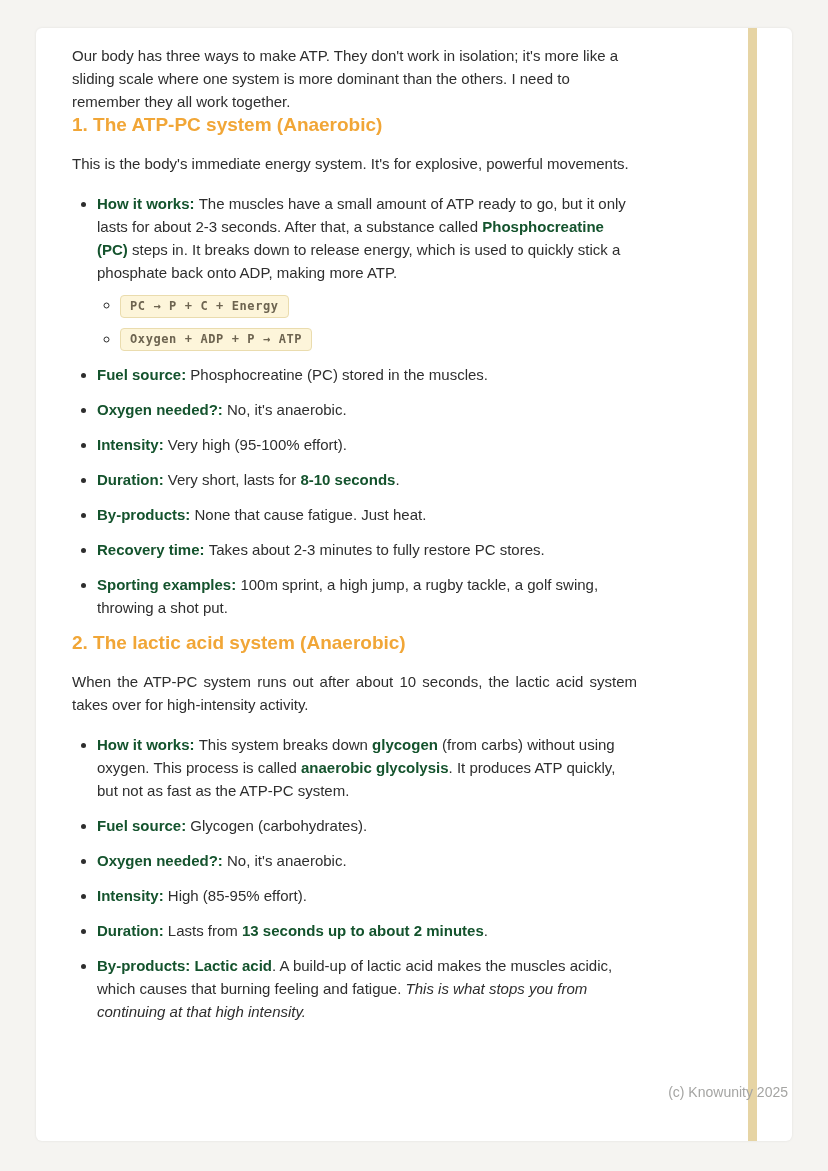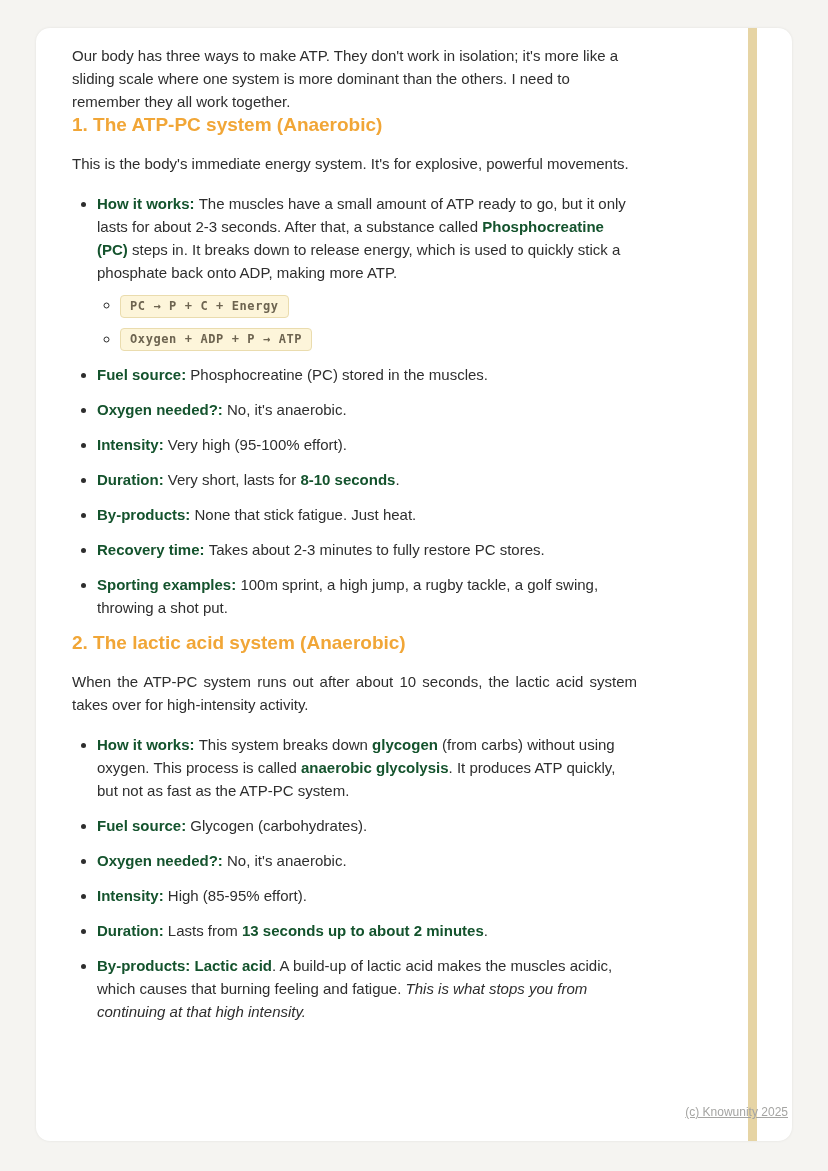--- a/index.html
+++ b/index.html
@@ -16,21 +16,21 @@
     --chipbg: #fdf5da;
     --chipborder: #eadcae;
     --chiptext: #6d6450;
   }
   .canvas { position: absolute; inset: 0; }
   .page {
     position: absolute;
     left: 36px; top: 28px;
     width: 756px; height: 1113px;
     background: #ffffff;
-    border-radius: 14px;
+    border-radius: 6px;
     box-shadow: 0 0 3px rgba(0,0,0,0.08);
   }
   .edge-strip {
     position: absolute;
     top: 0; bottom: 0; right: 35px;
     width: 9px;
     background: var(--strip);
     z-index: 1;
   }
   .content {
@@ -74,25 +74,24 @@
     font-family: "DejaVu Sans Mono", monospace;
     font-size: 12px;
     font-weight: 700;
     letter-spacing: 0.6px;
     color: var(--chiptext);
     line-height: 16px;
     vertical-align: middle;
   }
   .watermark {
     position: absolute;
-    right: 4px; bottom: 22px;
-    font-size: 12px;
+    right: 4px; bottom: 41px;
+    font-size: 14px;
     color: #a5a5a3;
     z-index: 2;
-    text-decoration: underline;
   }
 </style>
 </head>
 <body>
 
 <div class="canvas">
   <div class="page">
     <div class="edge-strip"></div>
     <div class="content">
       <p class="intro">Our body has three ways to make ATP. They don't work in isolation; it's more like a sliding scale where one system is more dominant than the others. I need to remember they all work together.</p>
@@ -101,21 +100,21 @@
           <p class="section-paragraph">This is the body's immediate energy system. It's for explosive, powerful movements.</p>
           <ul class="bullet-list">
             <li class="bullet-item"><span class="b">How it works: </span><span>The muscles have a small amount of ATP ready to go, but it only lasts for about 2-3 seconds. After that, a substance called </span><span class="b">Phosphocreatine (PC)</span><span> steps in. It breaks down to release energy, which is used to quickly stick a phosphate back onto ADP, making more ATP.</span><ul class="sub-list">
                 <li class="sub-item"><code class="chip">PC → P + C + Energy</code></li>
                 <li class="sub-item"><code class="chip">Oxygen + ADP + P → ATP</code></li>
               </ul></li>
             <li class="bullet-item"><span class="b">Fuel source: </span><span>Phosphocreatine (PC) stored in the muscles.</span></li>
             <li class="bullet-item"><span class="b">Oxygen needed?: </span><span>No, it's anaerobic.</span></li>
             <li class="bullet-item"><span class="b">Intensity: </span><span>Very high (95-100% effort).</span></li>
             <li class="bullet-item"><span class="b">Duration: </span><span>Very short, lasts for </span><span class="b">8-10 seconds</span><span>.</span></li>
-            <li class="bullet-item"><span class="b">By-products: </span><span>None that stick fatigue. Just heat.</span></li>
+            <li class="bullet-item"><span class="b">By-products: </span><span>None that cause fatigue. Just heat.</span></li>
             <li class="bullet-item"><span class="b">Recovery time: </span><span>Takes about 2-3 minutes to fully restore PC stores.</span></li>
             <li class="bullet-item"><span class="b">Sporting examples: </span><span>100m sprint, a high jump, a rugby tackle, a golf swing, throwing a shot put.</span></li>
           </ul>
           <h2 class="section-heading">2. The lactic acid system (Anaerobic)</h2>
           <p class="section-paragraph">When the ATP-PC system runs out after about 10 seconds, the lactic acid system takes over for high-intensity activity.</p>
           <ul class="bullet-list">
             <li class="bullet-item"><span class="b">How it works: </span><span>This system breaks down </span><span class="b">glycogen</span><span> (from carbs) without using oxygen. This process is called </span><span class="b">anaerobic glycolysis</span><span>. It produces ATP quickly, but not as fast as the ATP-PC system.</span></li>
             <li class="bullet-item"><span class="b">Fuel source: </span><span>Glycogen (carbohydrates).</span></li>
             <li class="bullet-item"><span class="b">Oxygen needed?: </span><span>No, it's anaerobic.</span></li>
             <li class="bullet-item"><span class="b">Intensity: </span><span>High (85-95% effort).</span></li>

